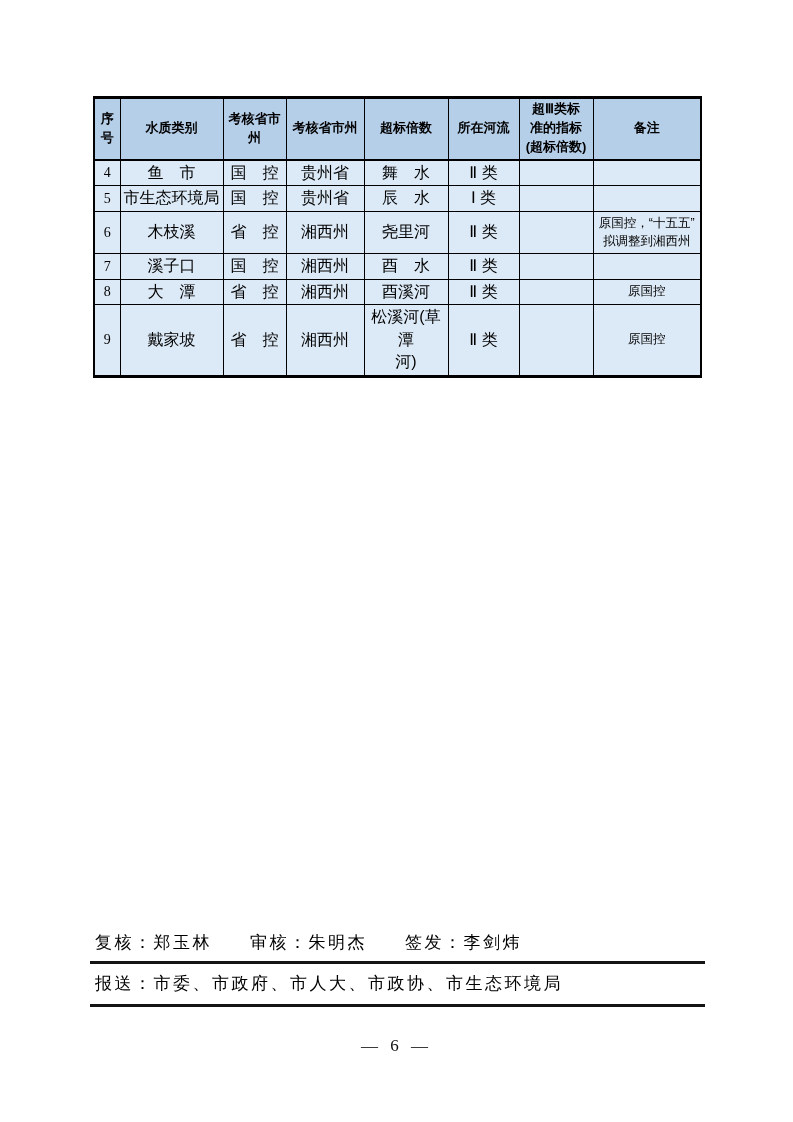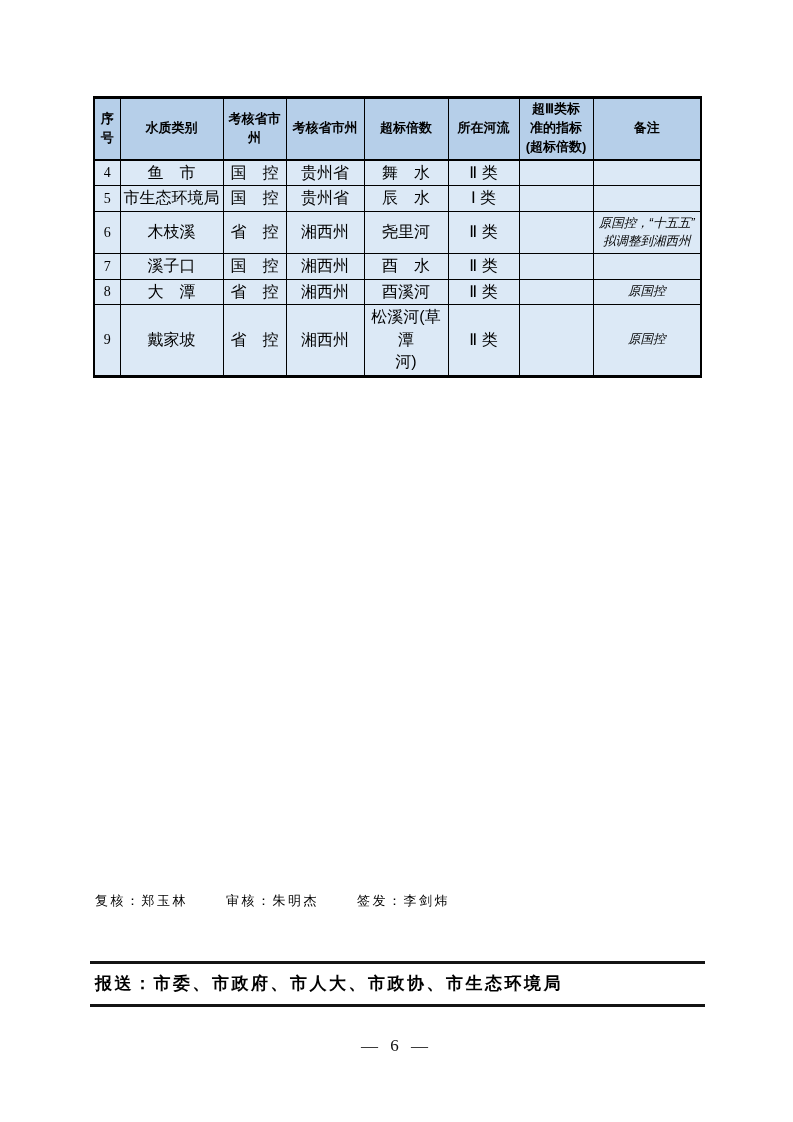--- a/index.html
+++ b/index.html
@@ -47,54 +47,53 @@
   }
   table.wq tbody td {
     background: var(--row_bg, #dce9f6);
     font-size: 16px;
     line-height: 1.4;
   }
   table.wq tbody td.serial {
     font-family: "Liberation Serif", serif;
     font-size: 14px;
   }
-  table.wq tbody td.remark { font-size: 12.5px; font-style: italic; }
+  table.wq tbody td.remark { font-size: 12.5px; }
   tr.r-normal { height: 26px; }
   tr.r-short  { height: 25px; }
   tr.r-tall   { height: 42px; }
   tr.r-taller { height: 45px; }
 
   
   .sig-row {
     position: absolute;
     left: 95px;
-    top: 892px;
+    top: 931px;
     display: flex;
     gap: 38px;
-    font-size: 13px;
+    font-size: 17px;
     letter-spacing: 2.5px;
     white-space: nowrap;
   }
   .hrule {
     position: absolute;
     left: 90px;
     width: 615px;
     height: 3px;
     background: #141414;
   }
   .hrule.one { top: 961px; }
   .hrule.two { top: 1004px; }
   .dist-row {
     position: absolute;
     left: 95px;
     top: 972px;
     font-size: 17px;
     letter-spacing: 2.5px;
     white-space: nowrap;
-    font-weight: bold;
   }
   .page-num {
     position: absolute;
     left: 0;
     top: 1036px;
     width: 793px;
     text-align: center;
     font-family: "Liberation Serif", serif;
     font-size: 17px;
     letter-spacing: 4px;

